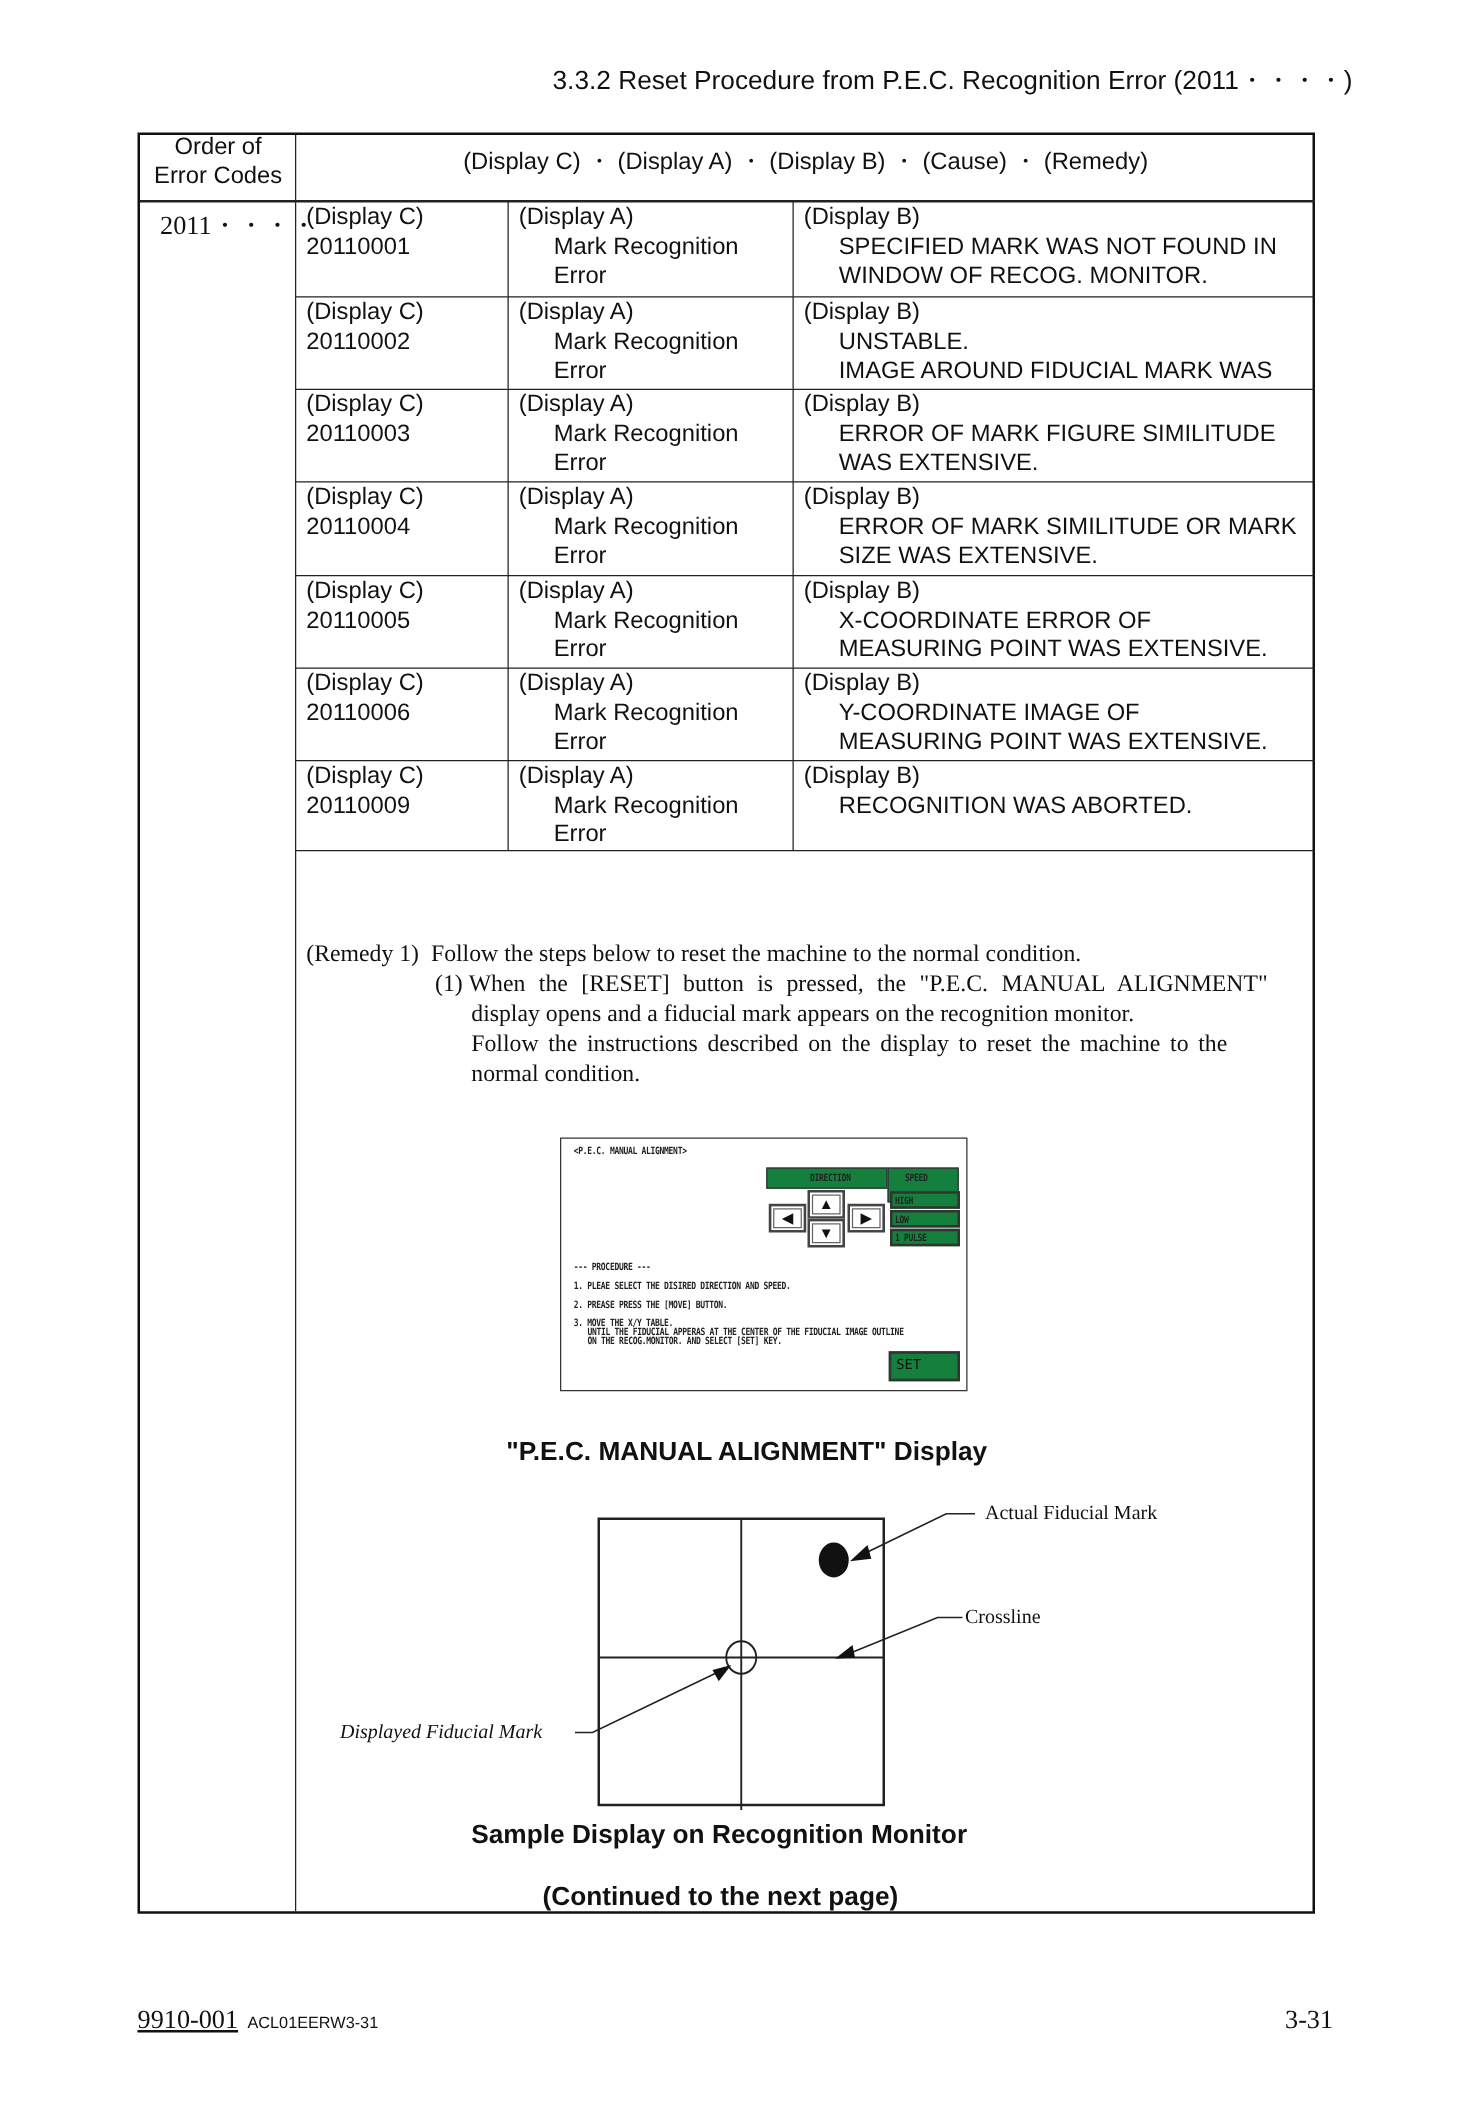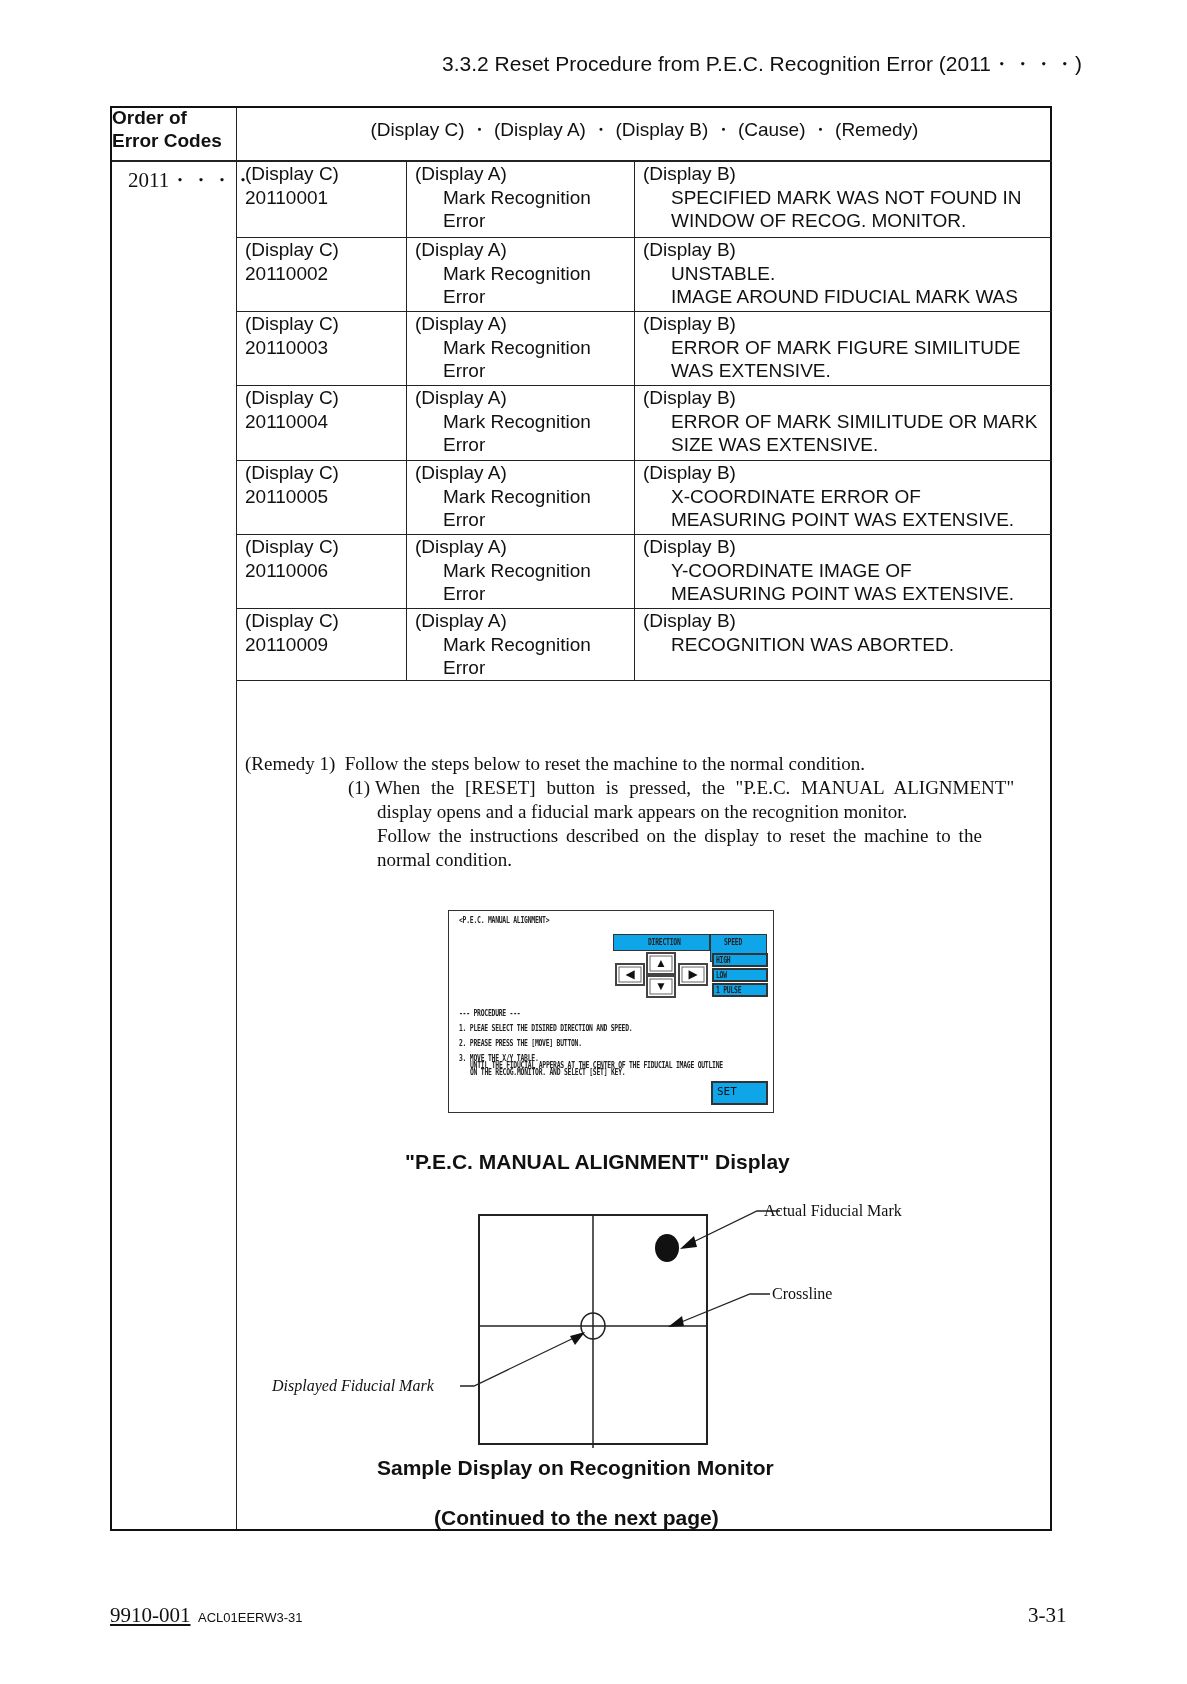--- a/index.html
+++ b/index.html
@@ -16,38 +16,38 @@
   .vline { position:absolute; width:0; border-left:1.5px solid #222; }
   .thick { border-top-width:2px; }
 
   .cell-text { position:absolute; font-family:"Liberation Sans", sans-serif; font-size:19px; line-height:23.5px; white-space:nowrap; }
   .indent { padding-left:28px; }
   .serif-body { position:absolute; font-family:"Liberation Serif", serif; font-size:19px; line-height:24px; }
 
   
   #screen { left:448px; top:910px; width:326px; height:203px; border:1.5px solid #333; box-sizing:border-box; background:#fff; }
   .scr { position:absolute; font-family:"DejaVu Sans Mono", monospace; font-size:8px; font-weight:bold; letter-spacing:-0.3px; white-space:nowrap; transform:scaleX(0.8); transform-origin:left top; color:#222; }
-  .scr-box { position:absolute; border:1.5px solid #333; box-sizing:border-box; background:#0ea5e9; }
+  .scr-box { position:absolute; border:1.5px solid #333; box-sizing:border-box; background:#15803d; }
   .scr-btn { position:absolute; border:2px solid #444; box-shadow: inset 0 0 0 1.5px #fff, inset 0 0 0 2.5px #666; box-sizing:border-box; background:#fff; display:flex; align-items:center; justify-content:center; font-size:12px; }
 
   .fig-caption { position:absolute; font-family:"Liberation Sans", sans-serif; font-weight:bold; font-size:21px; white-space:nowrap; }
   .label-serif { position:absolute; font-family:"Liberation Serif", serif; font-size:16px; white-space:nowrap; }
 
   #footer-doc { left:110px; top:1603px; font-size:21px; text-decoration:underline; }
   #footer-code { left:198px; top:1610px; font-size:13px; }
   #footer-page { left:1028px; top:1603px; font-size:21px; }
 </style>
 </head>
 <body>
 
 <div id="section-title" class="abs sans">3.3.2 Reset Procedure from P.E.C. Recognition Error (2011・・・・)</div>
 
 <div id="table" class="abs">
 
-  <div class="cell-text" style="left:0; width:125px; top:-2px; text-align:left; font-size:19px; line-height:23px;font-weight:bold;">
+  <div class="cell-text" style="left:0; width:125px; top:-2px; text-align:center; font-size:19px; line-height:23px;">
     <div>Order of</div>
     <div>Error Codes</div>
   </div>
   <div class="cell-text" style="left:125px; width:815px; top:10px; text-align:center;">(Display C) ・ (Display A) ・ (Display B) ・ (Cause) ・ (Remedy)</div>
   <div class="hline thick" style="left:0; width:940px; top:52px;"></div>
   <div class="vline" style="left:124px; top:0; height:1421px; border-left-width:1.5px;"></div>
 
   <div class="abs serif" style="left:16px; top:58px; font-size:21px;">2011・・・・</div>
 
   <div id="rows">
@@ -250,21 +250,21 @@
   <ellipse cx="593" cy="1326" rx="12" ry="13" fill="none" stroke="#222" stroke-width="1.5"></ellipse>
   <ellipse cx="667" cy="1248" rx="12" ry="14" fill="#111"></ellipse>
 
   <polyline points="780,1211 757,1211 685,1246" fill="none" stroke="#222" stroke-width="1.3"></polyline>
   <polygon points="680,1249 694,1236 697,1247" fill="#111"></polygon>
   <polyline points="770,1294 750,1294 674,1325" fill="none" stroke="#222" stroke-width="1.3"></polyline>
   <polygon points="668,1327 682,1316 684,1326" fill="#111"></polygon>
   <polyline points="460,1386 474,1386 580,1335" fill="none" stroke="#222" stroke-width="1.3"></polyline>
   <polygon points="585,1332 570,1336 575,1345" fill="#111"></polygon>
 </svg>
-<div class="label-serif" style="left:764px; top:1202px;text-align:center;">Actual Fiducial Mark</div>
+<div class="label-serif" style="left:788px; top:1202px;text-align:center;">Actual Fiducial Mark</div>
 <div class="label-serif" style="left:772px; top:1285px;">Crossline</div>
 <div class="label-serif" style="left:272px; top:1377px;font-style:italic;">Displayed Fiducial Mark</div>
 
 <div class="fig-caption" style="left:377px; top:1456px;">Sample Display on Recognition Monitor</div>
 <div class="fig-caption" style="left:434px; top:1506px;">(Continued to the next page)</div>
 
 <div id="footer-doc" class="abs serif">9910-001</div>
 <div id="footer-code" class="abs sans">ACL01EERW3-31</div>
 <div id="footer-page" class="abs serif">3-31</div>
 

